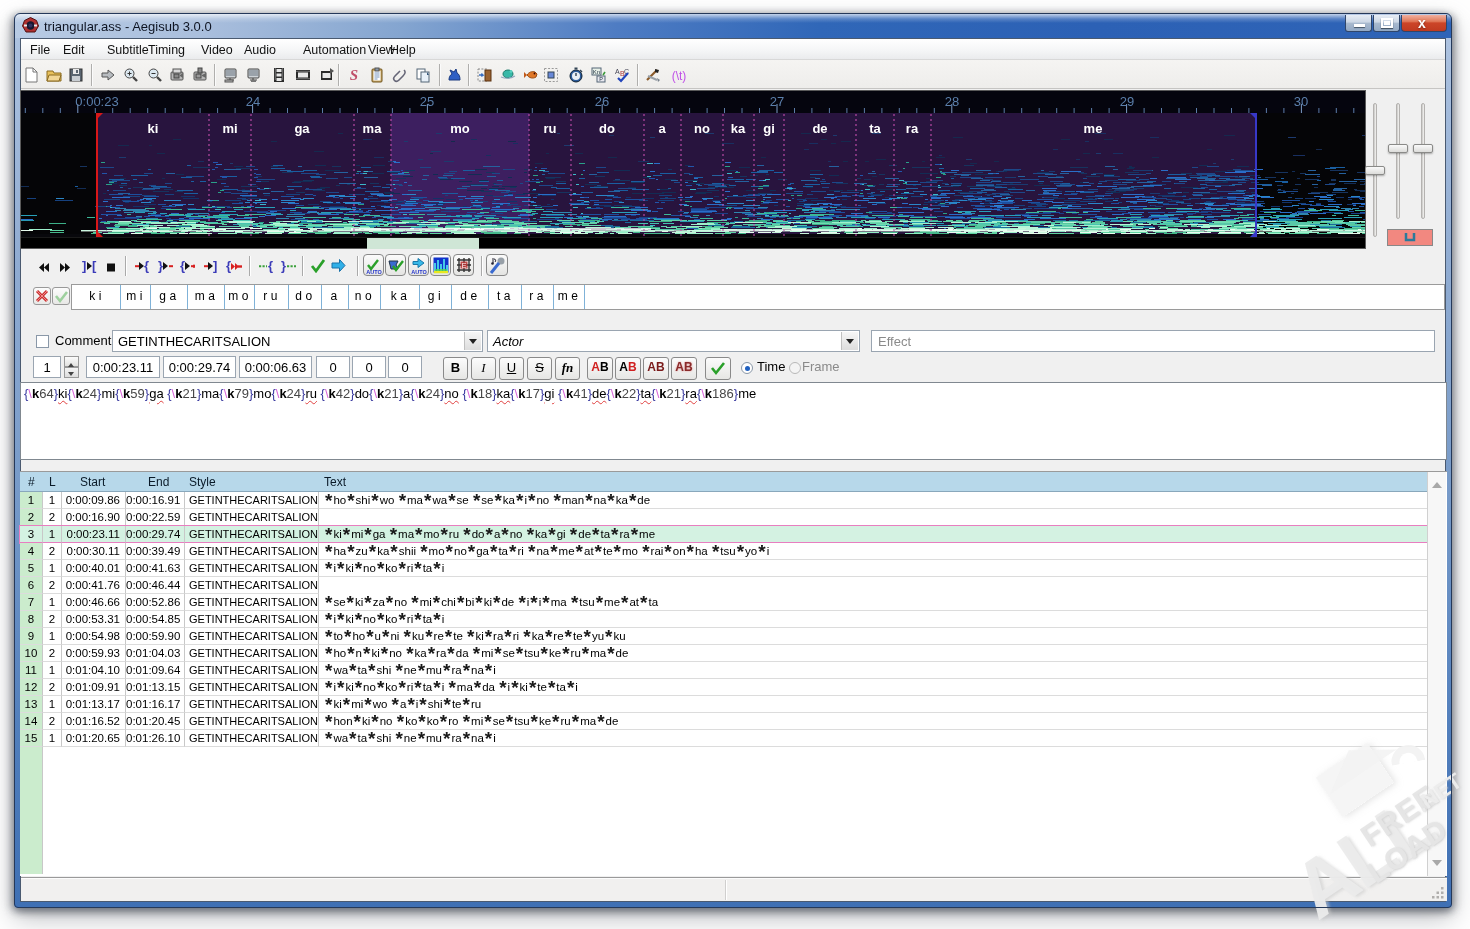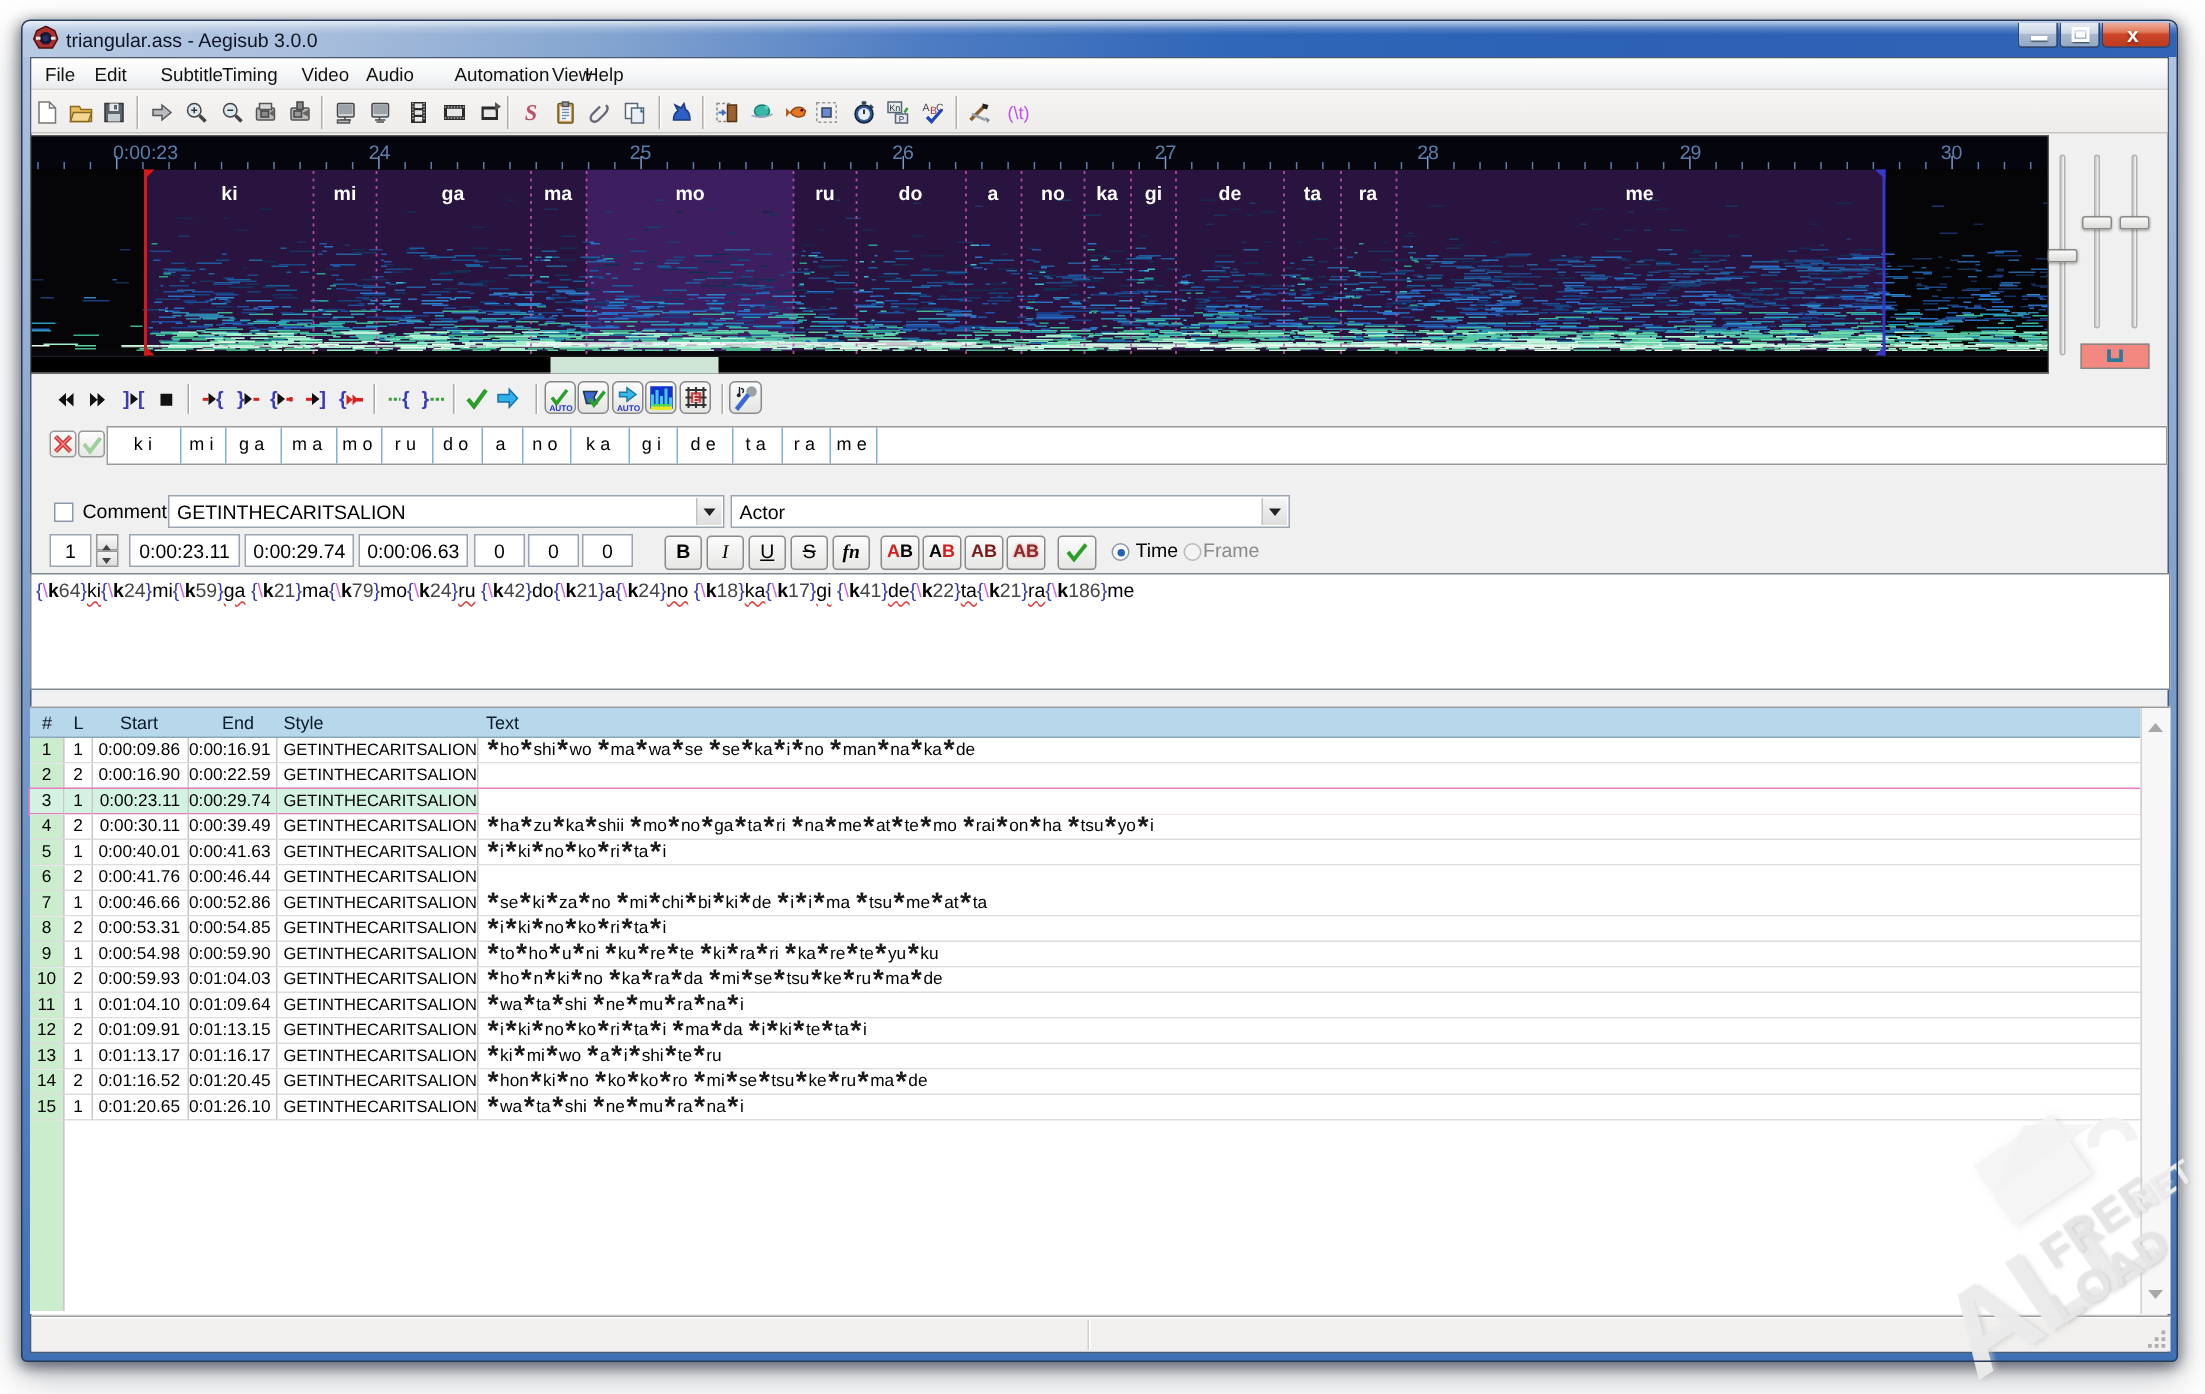--- a/index.html
+++ b/index.html
@@ -46,21 +46,21 @@
 .trsep { position:absolute; height:20px; width:1px; background:#aaa; box-shadow:1px 0 0 #fff; }
 .tbtn { position:absolute; width:21px; height:22px; border:1px solid #888; border-radius:4px; background:linear-gradient(180deg,#fbfbfb,#e4e4e2); }
 .tbtn svg { position:absolute; left:0px; top:0px; }
 #kbar { position:absolute; left:50px; top:245px; width:1374px; height:26px; background:#fff; border:1px solid #9a9a9a; }
 .kcell { position:absolute; top:0; height:24px; border-right:1px solid #7fb2d8; font-size:12px; letter-spacing:3.5px; padding-top:4px; text-align:center; color:#000; }
 .kxbtn { position:absolute; width:18px; height:18px; border:1px solid #999; border-radius:3px; background:linear-gradient(180deg,#fcfcfc,#e8e8e6); }
 .combo { position:absolute; height:22px; background:#fff; border:1px solid #9aa5b1; }
 .combo .arr { position:absolute; right:1px; top:1px; bottom:1px; width:17px; background:linear-gradient(180deg,#f6f6f6,#dddddd); border-left:1px solid #c0c0c0; }
 .combo .arr::after { content:""; position:absolute; left:4px; top:7px; border:4px solid transparent; border-top:5px solid #222; }
 .combo .txt { position:absolute; left:5px; top:3px; font-size:13px; color:#000; white-space:nowrap; }
-.ph { color:#8a8a8a; }
+.ph { color:#8a8a8a;font-style:italic; }
 .tbox { position:absolute; height:22px; background:#fff; border:1px solid #9aa5b1; font-size:13px; text-align:center; padding-top:3px; }
 .btn { position:absolute; height:23px; width:25px; border:1px solid #8a8a8a; border-radius:3px; background:linear-gradient(180deg,#fcfcfc,#e6e6e4); text-align:center; font-size:13px; padding-top:2px; }
 #textarea { position:absolute; left:-1px; top:343px; width:1427px; height:78px; background:#fff; border:1px solid #808890; font-size:13px; padding:3px 3px; }
 .ob { color:#3a3aa0; font-weight:normal; } .bs { color:#d862d8; font-weight:normal; } .kk { color:#000; font-weight:bold; } .nm { color:#464646; font-weight:normal; }
 .sq { text-decoration:underline; text-decoration-style:wavy; text-decoration-color:#e04040; text-decoration-thickness:1px; text-underline-offset:2px; }
 #gridwrap { position:absolute; left:-1px; top:432px; width:1427px; height:405px; background:#fff; border-top:1px solid #9a9a9a; }
 #ghead { position:absolute; left:0; top:0; width:1407px; height:20px; background:#b7d8ea; border-bottom:1px solid #89a8bc; font-size:12px; color:#0a1a28; }
 .gh { position:absolute; top:3px; }
 .grow { position:absolute; left:0; width:1407px; height:17px; font-size:11.5px; background:#fff; }
 .gc { position:absolute; top:0; height:17px; border-right:1px solid #c8c8c8; border-bottom:1px solid #dcdcdc; padding-top:2px; white-space:nowrap; overflow:hidden; }
@@ -471,20 +471,21 @@
     <div class="abs" style="left:15px;top:296px;width:13px;height:13px;background:#fff;border:1px solid #8a98a8"></div>
       <div class="abs" style="left:34px;top:294px;font-size:13px">Comment</div>
       <div class="combo" style="left:91px;top:291px;width:371px">
         <div class="txt">GETINTHECARITSALION</div>
         <div class="arr"></div>
       </div>
       <div class="combo" style="left:466px;top:291px;width:373px">
         <div class="txt ph">Actor</div>
         <div class="arr"></div>
       </div>
+      <div class="tbox" style="left:850px;top:291px;width:564px;text-align:left;padding-left:6px;color:#8a8a8a">Effect</div>
       <div class="tbox" style="left:12px;top:317px;width:28px">1</div>
       <div class="abs" style="left:43px;top:317px;width:15px;height:22px">
 <div class="abs" style="left:0;top:0;width:15px;height:11px;border:1px solid #999;background:linear-gradient(180deg,#fbfbfb,#e2e2e0)">
           <div class="abs" style="left:3px;top:3px;border:3.5px solid transparent;border-bottom:4px solid #444"></div>
         </div>
 <div class="abs" style="left:0;top:11px;width:15px;height:11px;border:1px solid #999;background:linear-gradient(180deg,#f4f4f4,#ddd)">
           <div class="abs" style="left:3px;top:4px;border:3.5px solid transparent;border-top:4px solid #444"></div>
         </div>
       </div>
       <div class="tbox" style="left:65px;top:317px;width:74px">0:00:23.11</div>
@@ -535,20 +536,21 @@
           <div class="gc c3">0:00:16.90</div>
           <div class="gc c4">0:00:22.59</div>
           <div class="gc c5">GETINTHECARITSALION</div>
         </div>
 <div class="grow sel" style="top:54px">
           <div class="gc c1">3</div>
           <div class="gc c2">1</div>
           <div class="gc c3">0:00:23.11</div>
           <div class="gc c4">0:00:29.74</div>
           <div class="gc c5">GETINTHECARITSALION</div>
+          <div class="gc c6"><i class="st">*</i>ki<i class="st">*</i>mi<i class="st">*</i>ga <i class="st">*</i>ma<i class="st">*</i>mo<i class="st">*</i>ru <i class="st">*</i>do<i class="st">*</i>a<i class="st">*</i>no <i class="st">*</i>ka<i class="st">*</i>gi <i class="st">*</i>de<i class="st">*</i>ta<i class="st">*</i>ra<i class="st">*</i>me</div>
         </div>
 <div class="grow" style="top:71px">
           <div class="gc c1 grn">4</div>
           <div class="gc c2">2</div>
           <div class="gc c3">0:00:30.11</div>
           <div class="gc c4">0:00:39.49</div>
           <div class="gc c5">GETINTHECARITSALION</div>
           <div class="gc c6"><i class="st">*</i>ha<i class="st">*</i>zu<i class="st">*</i>ka<i class="st">*</i>shii <i class="st">*</i>mo<i class="st">*</i>no<i class="st">*</i>ga<i class="st">*</i>ta<i class="st">*</i>ri <i class="st">*</i>na<i class="st">*</i>me<i class="st">*</i>at<i class="st">*</i>te<i class="st">*</i>mo <i class="st">*</i>rai<i class="st">*</i>on<i class="st">*</i>ha <i class="st">*</i>tsu<i class="st">*</i>yo<i class="st">*</i>i</div>
         </div>
 <div class="grow" style="top:88px">

